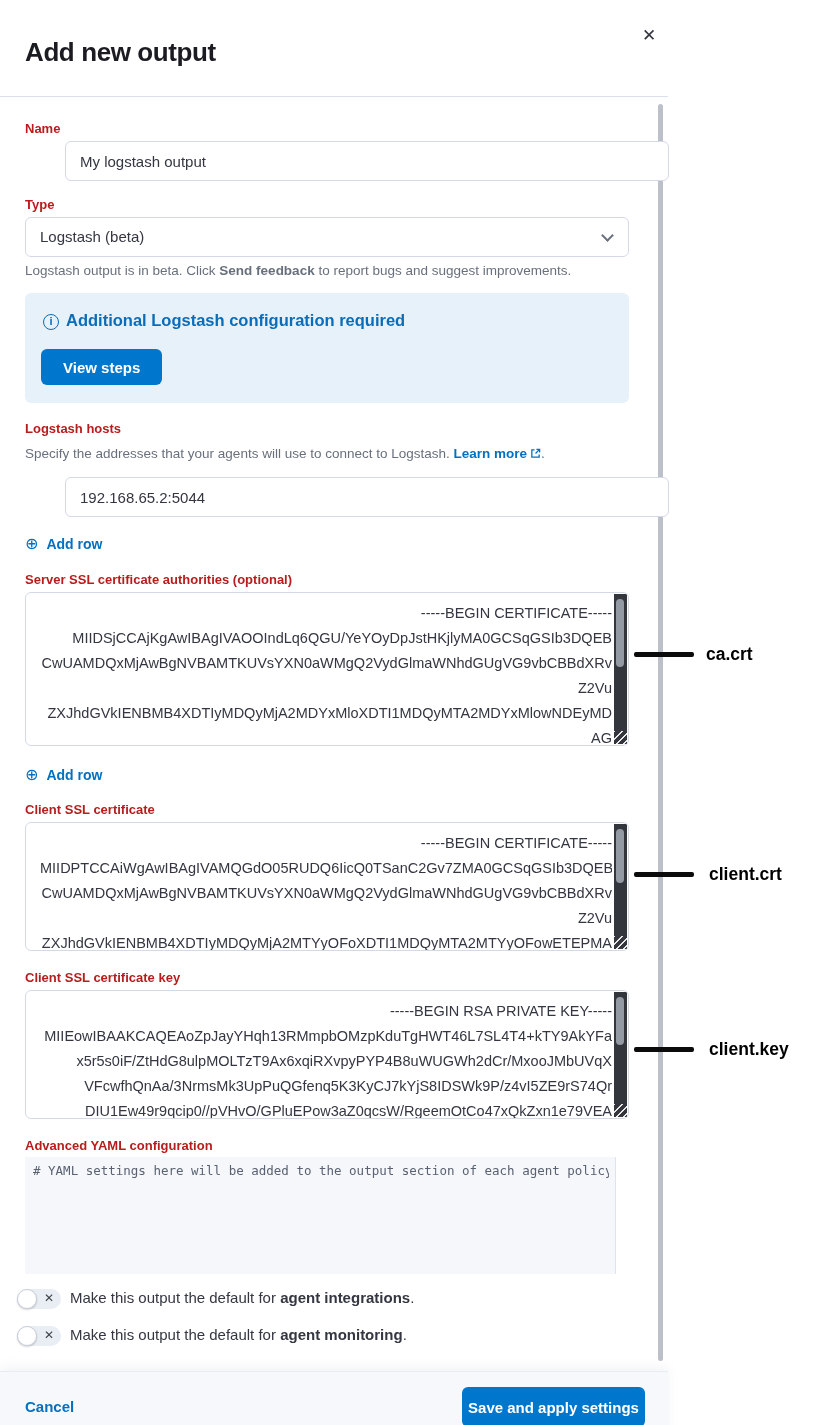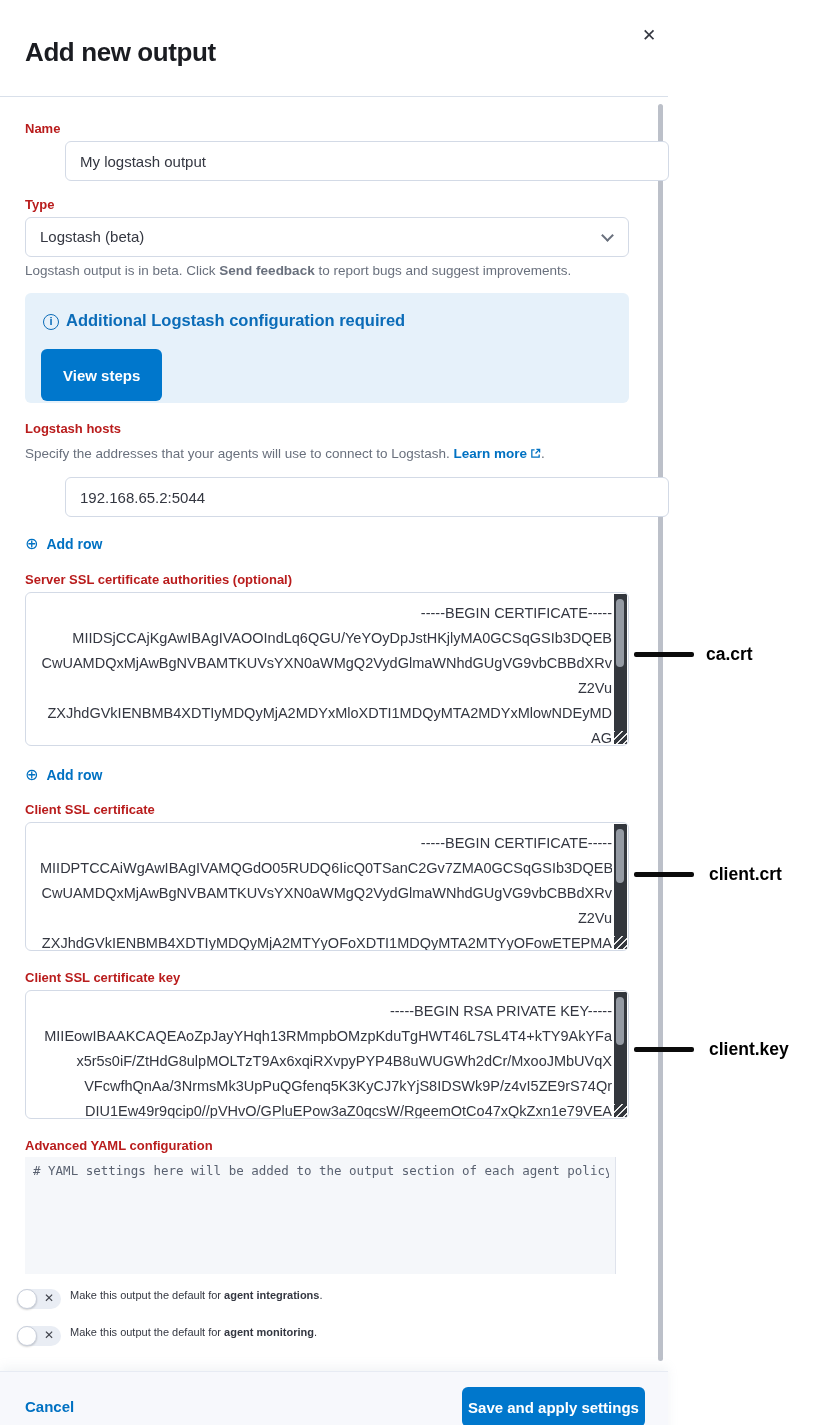--- a/index.html
+++ b/index.html
@@ -37,21 +37,21 @@
   .link { color:#0071c2; font-weight:700; text-decoration:none; cursor:pointer; }
 
   .callout { position:absolute; left:25px; top:277px; width:604px; height:110px;
              background:#e6f1fa; border-radius:6px; }
   .callout-icon { position:absolute; left:18px; top:21px; width:16px; height:16px; border:1.6px solid #0b6cb8;
                   border-radius:50%; color:#0b6cb8; font-size:11px; font-weight:700; text-align:center;
                   line-height:13px; font-style:normal; }
   .callout-title { position:absolute; left:41px; top:18px; font-size:16.5px; font-weight:600; color:#0b6cb8; }
   .btn-primary { background:#0077cc; color:#fff; border:none; border-radius:6px; font-size:15px;
                  font-weight:600; cursor:pointer; font-family:"Liberation Sans","DejaVu Sans",sans-serif; }
-  .view-steps { position:absolute; left:16px; top:56px; height:52px; padding:0 22px; }
+  .view-steps { position:absolute; left:16px; top:56px; height:36px; padding:0 22px; }
 
   .add-row { position:absolute; left:25px; height:20px; display:flex; align-items:center; gap:8px;
              background:transparent; border:none; cursor:pointer; color:#0071c2;
              font-family:"Liberation Sans","DejaVu Sans",sans-serif; }
   .add-row .plus-icon { font-size:16px; line-height:16px; color:#0071c2; font-family:"DejaVu Sans",sans-serif; }
   .add-row .add-label { font-size:14px; font-weight:700; color:#0071c2; }
 
   .cert-area { position:absolute; left:25px; width:604px; background:#fff; border:1px solid #d3dae6;
                border-radius:6px; overflow:hidden; cursor:text; }
   .cert-text { position:absolute; left:14px; right:16px; top:8px; bottom:0; font-size:14.5px;
@@ -68,21 +68,21 @@
   .yaml-placeholder { position:absolute; left:8px; top:6px; right:20px; font-family:"DejaVu Sans Mono","Liberation Mono",monospace;
                       font-size:12.5px; color:#5a6271; white-space:pre; overflow:hidden; }
 
   .toggle-row { position:absolute; left:17px; width:612px; height:24px; }
   .switch { position:absolute; left:0; top:1px; width:44px; height:20px; background:#e9edf4;
             border-radius:10px; cursor:pointer; border:none; }
   .switch-knob { position:absolute; left:0; top:0; width:20px; height:20px; background:#fff;
                  border:1px solid #c9cfdb; border-radius:50%; box-shadow:0 1px 2px rgba(0,0,0,.18); }
   .switch-x { position:absolute; left:27px; top:2px; font-size:12px; color:#40434c;
               font-family:"DejaVu Sans",sans-serif; }
-  .toggle-label { position:absolute; left:53px; top:1px; font-size:11px; color:#343741; }
+  .toggle-label { position:absolute; left:53px; top:1px; font-size:15px; color:#343741; }
   .toggle-label b { font-weight:700; }
 
   .footer { position:absolute; left:0; top:1356px; width:668px; height:69px; background:#f7f8fc;
             box-shadow:0 -1px 0 #e7ebf3, 0 -5px 10px rgba(152,162,179,.12); }
   .cancel-link { position:absolute; left:25px; top:26px; background:none; border:none; font-size:15px;
                  font-weight:600; color:#0071c2; cursor:pointer;
                  font-family:"Liberation Sans","DejaVu Sans",sans-serif; }
   .save-btn { position:absolute; left:462px; top:15px; width:183px; height:40px; font-weight:700; }
 
   .annot-line { position:absolute; height:5px; background:#0b0b0b; border-radius:2px; }

